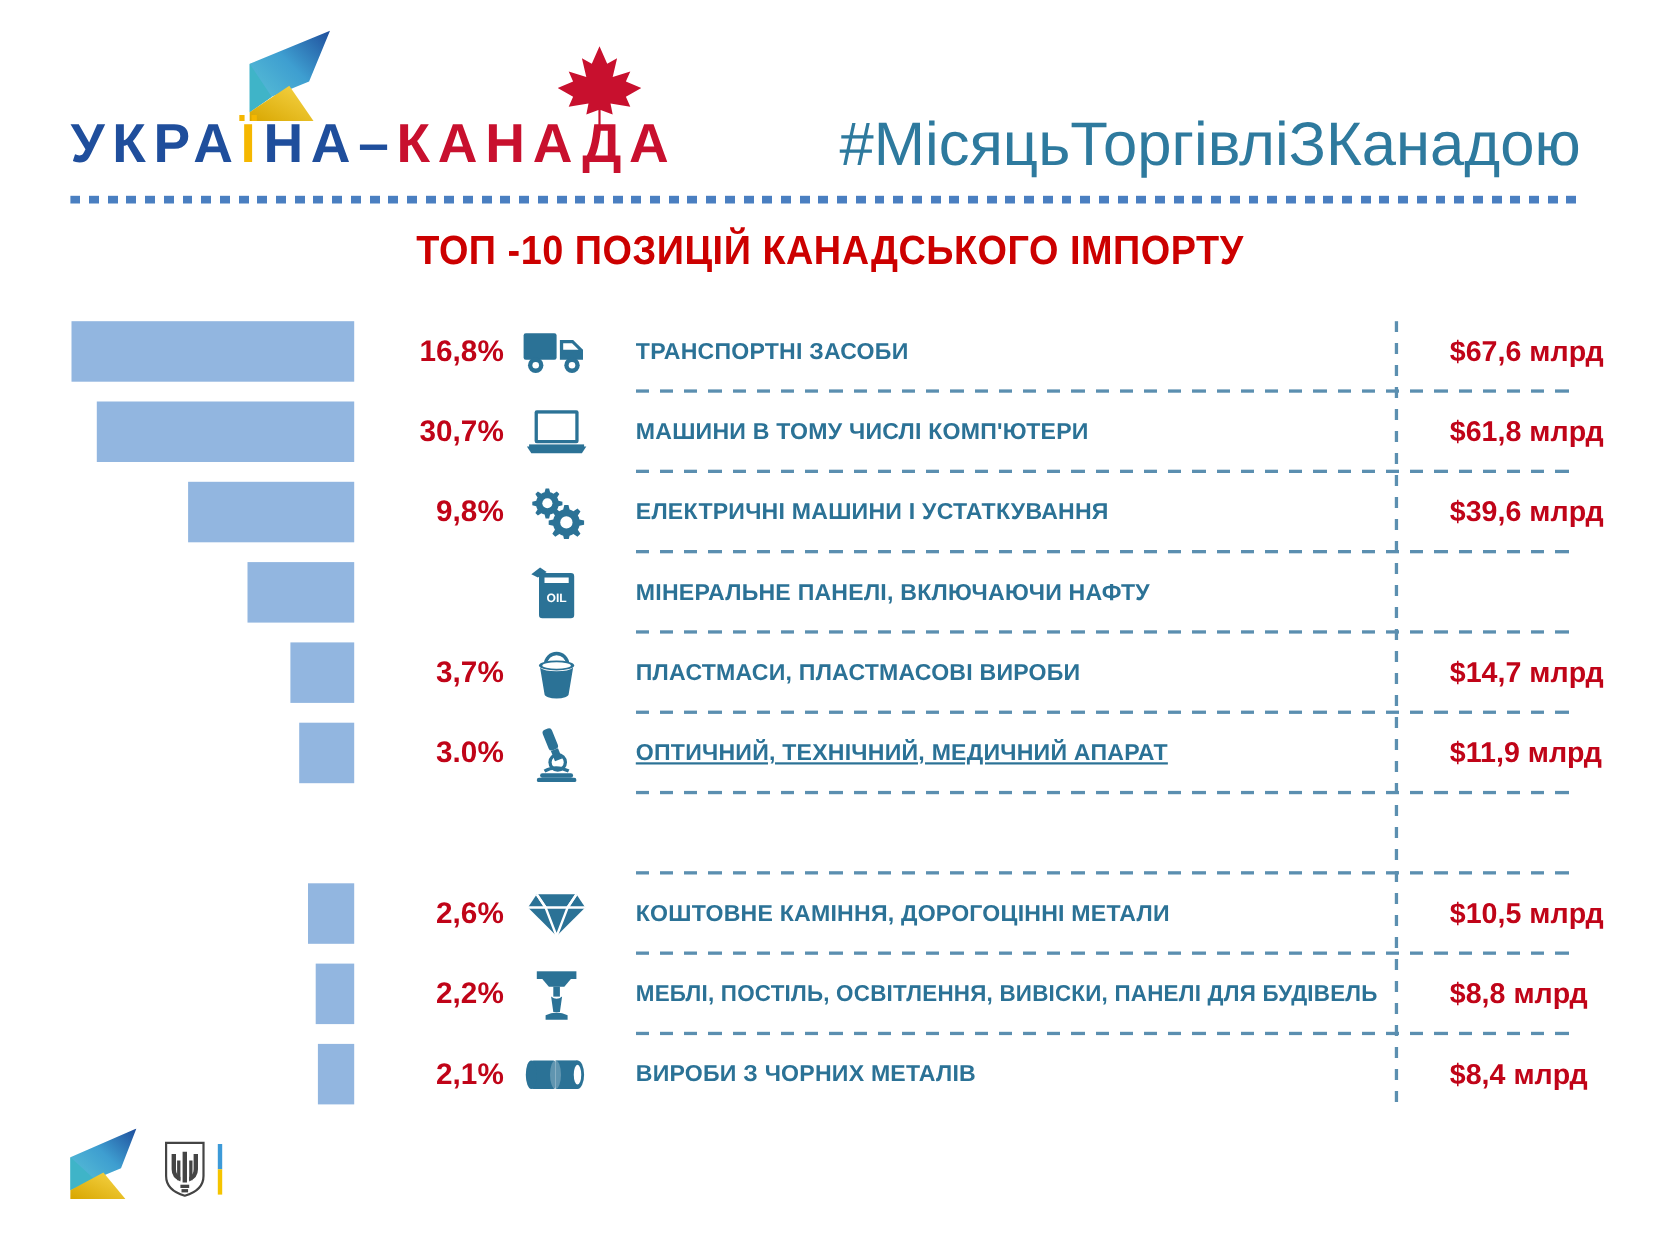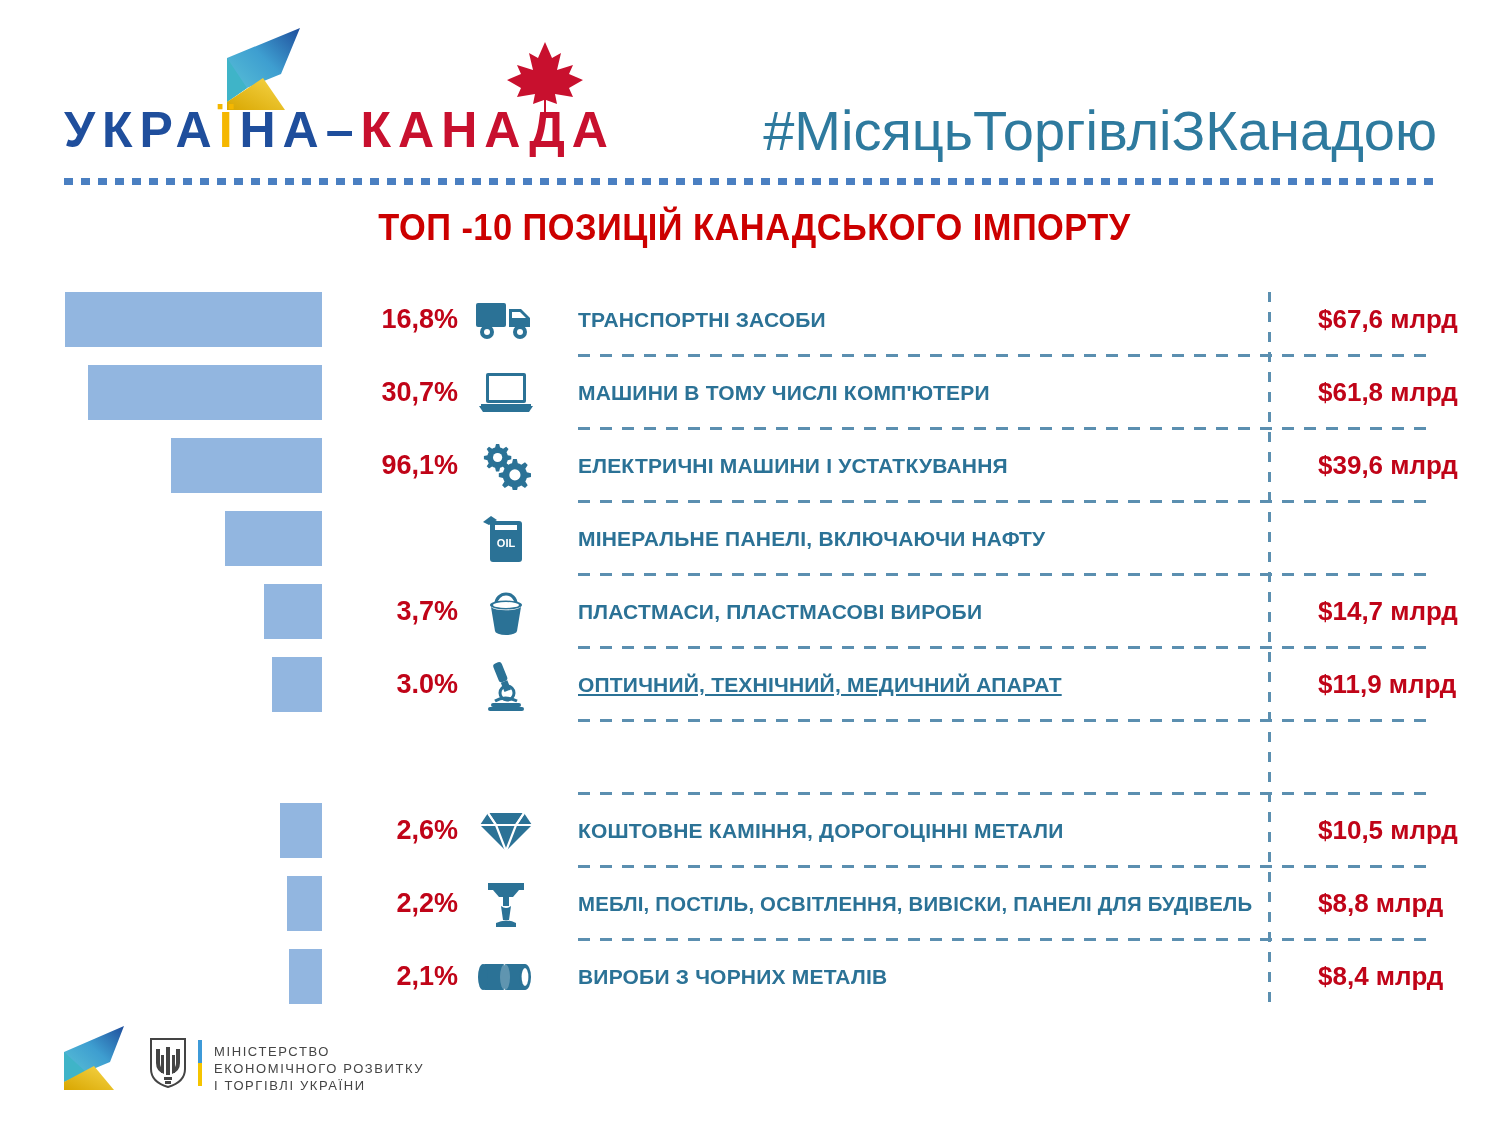--- a/index.html
+++ b/index.html
@@ -272,21 +272,21 @@
           </svg>
         </div>
         <div class="label" style="transform: scaleX(1);">МАШИНИ В ТОМУ ЧИСЛІ КОМП'ЮТЕРИ</div>
         <div class="value">$61,8 млрд</div>
       </div>
       <div class="row-rule" style="top: 144px;"></div>
       <div class="row" style="top: 146px;">
         <div class="bar-track">
           <div class="bar" style="width: 151px;"></div>
         </div>
-        <div class="pct">96,1%</div>
+        <div class="pct">9,8%</div>
         <div class="icon-cell">
           <svg width="58" height="48" viewBox="0 0 58 48">
             <path fill="#2b7296" d="M19,2 l3.2,0 l0.9,3.6 a10,10 0 0 1 3,1.2 l3.1,-2 l2.3,2.3 l-2,3.1 a10,10 0 0 1 1.2,3 l3.6,0.9 l0,3.2 l-3.6,0.9 a10,10 0 0 1 -1.2,3 l2,3.1 l-2.3,2.3 l-3.1,-2 a10,10 0 0 1 -3,1.2 l-0.9,3.6 l-3.2,0 l-0.9,-3.6 a10,10 0 0 1 -3,-1.2 l-3.1,2 l-2.3,-2.3 l2,-3.1 a10,10 0 0 1 -1.2,-3 l-3.6,-0.9 l0,-3.2 l3.6,-0.9 a10,10 0 0 1 1.2,-3 l-2,-3.1 l2.3,-2.3 l3.1,2 a10,10 0 0 1 3,-1.2 z"></path>
             <circle cx="20.6" cy="15.5" r="4.6" fill="#fff"></circle>
             <path fill="#2b7296" d="M36,17 l3.8,0 l1,4.2 a12,12 0 0 1 3.5,1.5 l3.7,-2.4 l2.7,2.7 l-2.4,3.7 a12,12 0 0 1 1.5,3.5 l4.2,1 l0,3.8 l-4.2,1 a12,12 0 0 1 -1.5,3.5 l2.4,3.7 l-2.7,2.7 l-3.7,-2.4 a12,12 0 0 1 -3.5,1.5 l-1,4.2 l-3.8,0 l-1,-4.2 a12,12 0 0 1 -3.5,-1.5 l-3.7,2.4 l-2.7,-2.7 l2.4,-3.7 a12,12 0 0 1 -1.5,-3.5 l-4.2,-1 l0,-3.8 l4.2,-1 a12,12 0 0 1 1.5,-3.5 l-2.4,-3.7 l2.7,-2.7 l3.7,2.4 a12,12 0 0 1 3.5,-1.5 z"></path>
             <circle cx="37.9" cy="32.9" r="5.6" fill="#fff"></circle>
           </svg>
         </div>
         <div class="label" style="transform: scaleX(1);">ЕЛЕКТРИЧНІ МАШИНИ І УСТАТКУВАННЯ</div>
         <div class="value">$39,6 млрд</div>
@@ -432,19 +432,14 @@
       <rect x="16" y="40" width="8" height="3" fill="#444"></rect>
       <rect x="17" y="44" width="6" height="3" fill="#444"></rect>
     </svg>
   </div>
 
   <div class="footer-sep">
     <div class="t"></div>
       <div class="b"></div>
   </div>
 
-  <div class="ministry-text">
-    <div>МІНІСТЕРСТВО</div>
-    <div>ЕКОНОМІЧНОГО РОЗВИТКУ</div>
-    <div>І ТОРГІВЛІ УКРАЇНИ</div>
-  </div>
 
 </div>
 
 </body></html>

